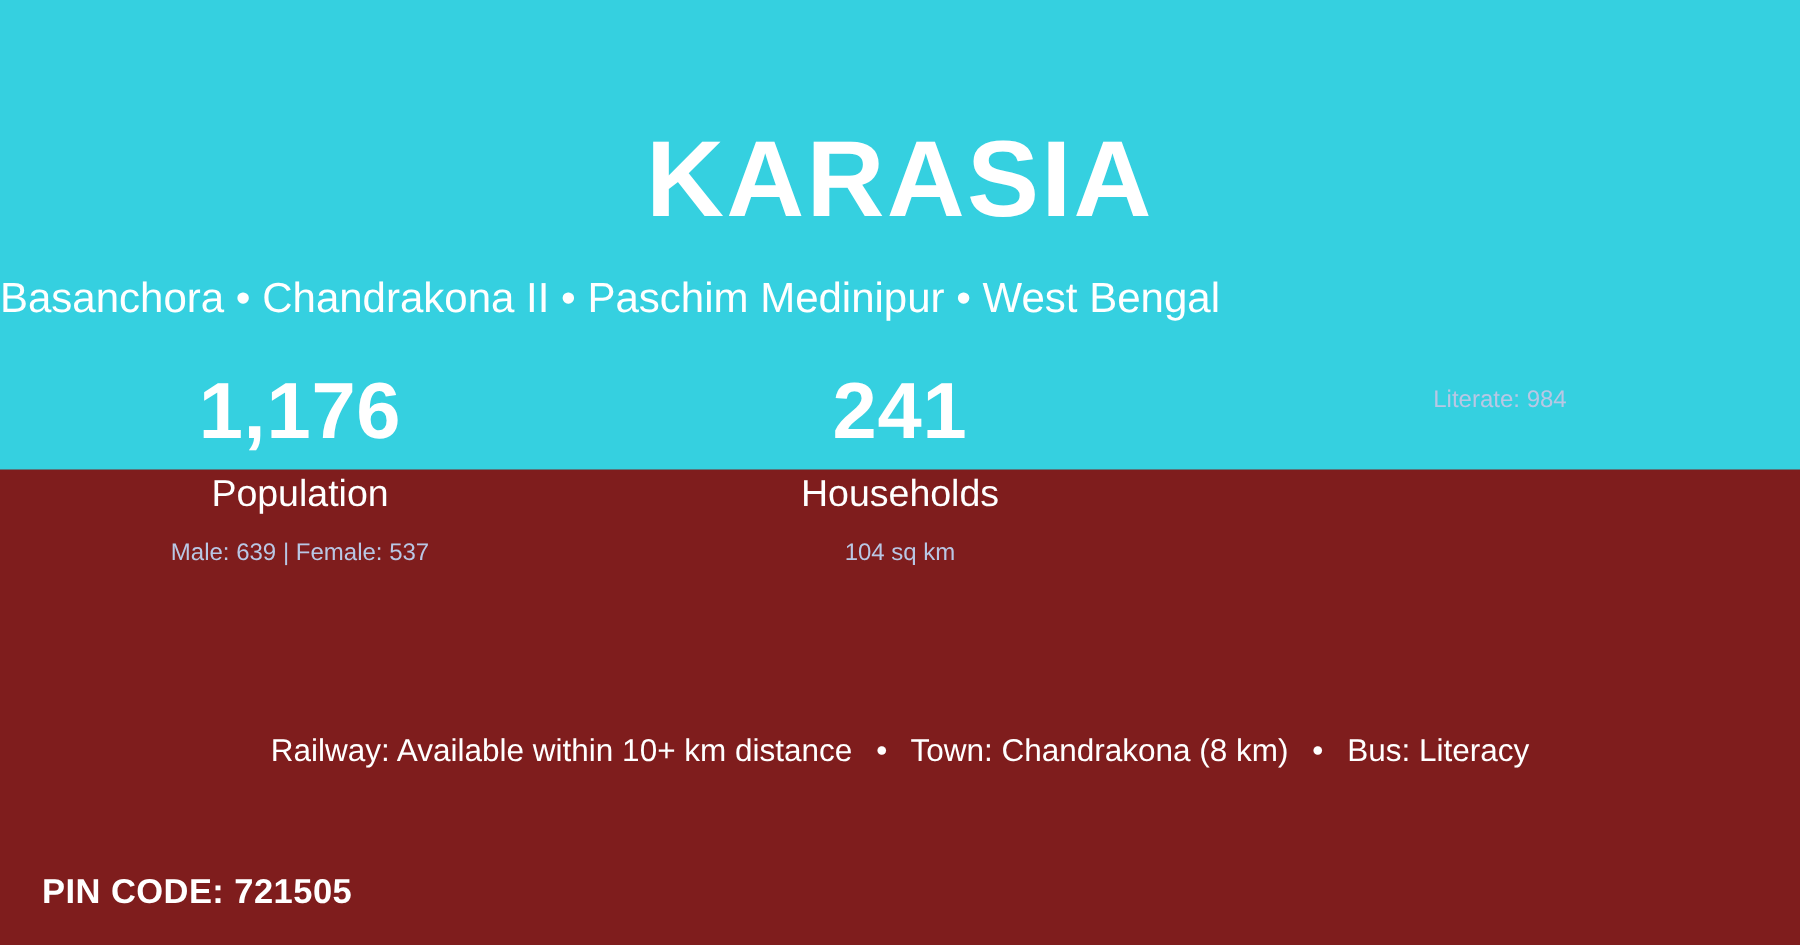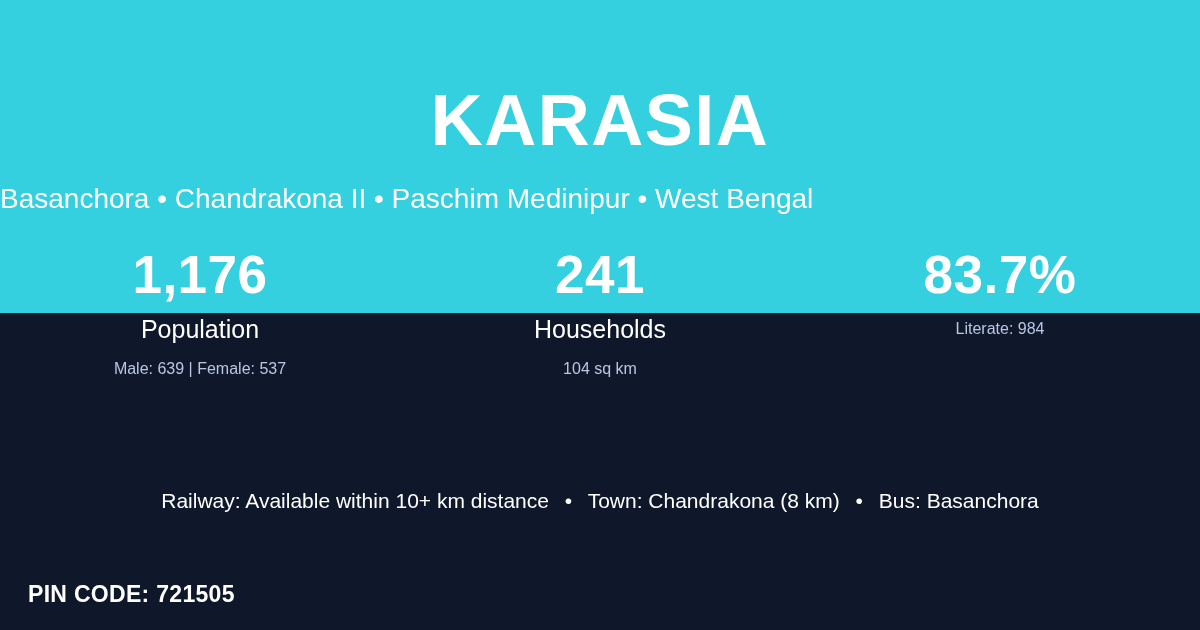--- a/index.html
+++ b/index.html
@@ -12,21 +12,21 @@
     overflow: hidden;
     background: #2a55b5;
     font-family: "Liberation Sans", sans-serif;
     -webkit-font-smoothing: antialiased;
   }
 
   #card {
     position: relative;
     width: 1200px;
     height: 630px;
-    background: #0f172a;
+    background: #7f1d1d;
     overflow: hidden;
   }
 
   
   #hero-band {
     position: absolute;
     left: 0;
     top: 0;
     width: 1200px;
     height: 313px;
@@ -169,31 +169,30 @@
       <div class="stat-sub">Male: 639 | Female: 537</div>
     </div>
 
     <div class="stat-block">
       <div class="stat-value">241</div>
       <div class="stat-label">Households</div>
       <div class="stat-sub">104 sq km</div>
     </div>
 
     <div class="stat-block">
-      <div class="stat-value">83.7%</div>
       <div class="stat-sub">Literate: 984</div>
     </div>
 
   </div>
 
   <div id="amenities-row">
     <span>Railway: Available within 10+ km distance</span>
     <span class="amenity-sep">•</span>
     <span>Town: Chandrakona (8 km)</span>
     <span class="amenity-sep">•</span>
-    <span>Bus: Basanchora</span>
+    <span>Bus: Literacy</span>
   </div>
 
   <div id="footer-bar">
     <div id="pin-code">PIN CODE: 721505</div>
   </div>
 
 </div>
 
 </body></html>

